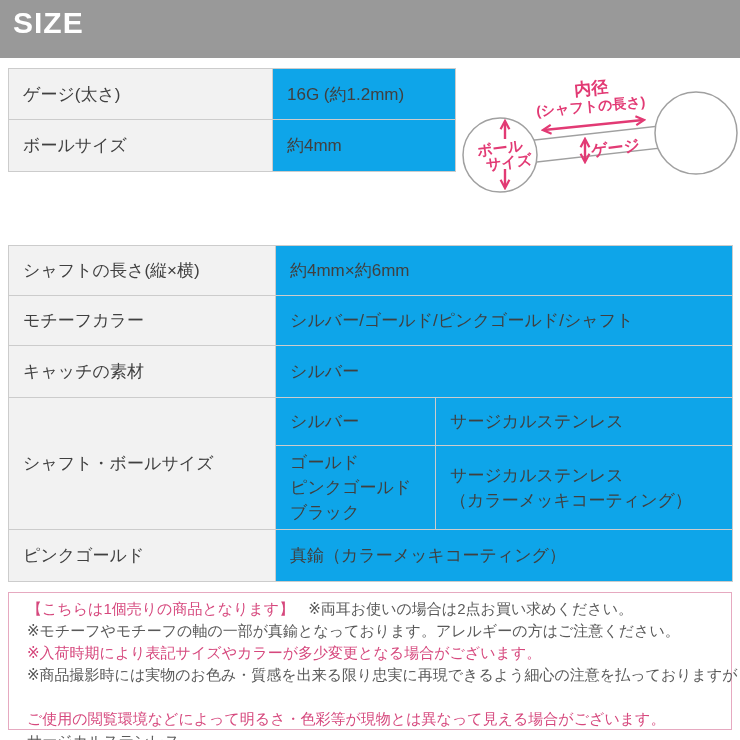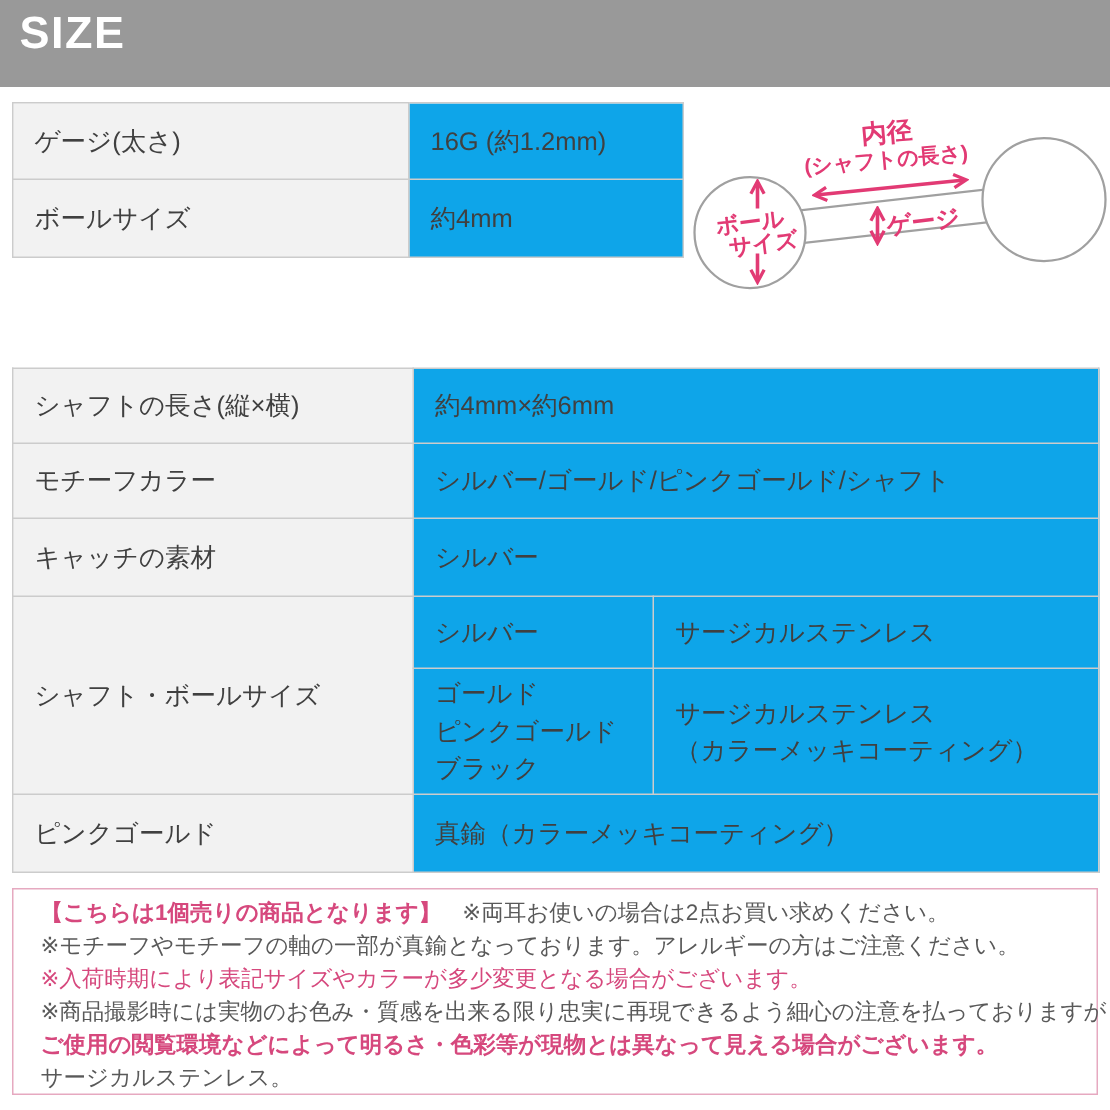--- a/index.html
+++ b/index.html
@@ -28,21 +28,21 @@
 
   .diagram{position:absolute;left:456px;top:63px;width:284px;height:157px;}
   .diagram text{fill:var(--accent);font-weight:bold;font-family:"Liberation Sans","DejaVu Sans",sans-serif;}
   .diagram .shape{fill:#ffffff;stroke:var(--outline);stroke-width:1.5;}
   .diagram .arrow{stroke:var(--accent);stroke-width:2.4;fill:none;}
 
   .notes{position:absolute;left:8px;top:592px;width:724px;height:138px;
     border:1px solid var(--notes-border);padding:5px 18px 0 18px;}
   .note-line{font-size:15px;line-height:22px;color:var(--notes-text);white-space:nowrap;}
   .pink{color:var(--notes-pink);}
-  .bold{font-weight:bold;}
+  .bold{font-weight:normal;margin-top:22px;}
   .note-rest{margin-left:14px;}
 </style>
 </head>
 <body>
 
 <div class="page">
 
   <div class="header">
     <div class="title">SIZE</div>
   </div>

